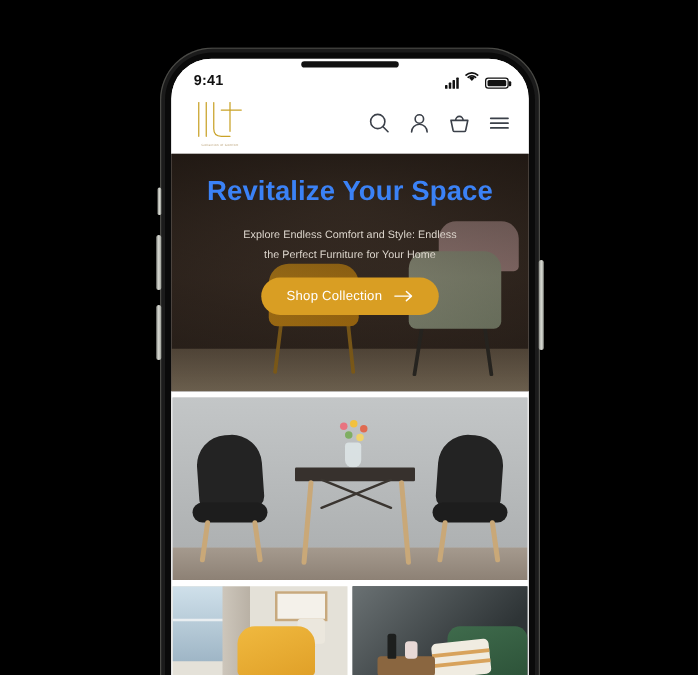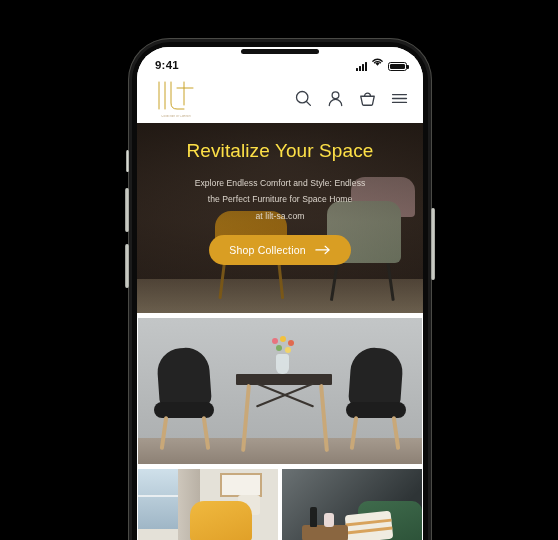--- a/index.html
+++ b/index.html
@@ -153,22 +153,22 @@
     position:absolute; inset:0;
     background: linear-gradient(to bottom, rgba(20,14,10,.72) 0%, rgba(25,18,13,.42) 52%, rgba(25,18,13,.30) 100%);
   }
   #hero-content {
     position: relative; z-index: 5;
     padding: 16px 20px 0;
     text-align: center;
     color: #fff;
   }
   #hero-title {
-    font-size: 19px; font-weight: 400; line-height: 1.30;
-    color: #fde047; letter-spacing: .1px;
+    font-size: 22px; font-weight: 700; line-height: 1.30;
+    color: #3b82f6; letter-spacing: .1px;
   }
   #hero-sub {
     margin-top: 11px;
     font-size: 8.6px; line-height: 1.95;
     color: #ddd6cd; font-weight: 400; letter-spacing: .05px;
   }
   #cta-wrap { margin-top: 10px; display:flex; justify-content:center; }
   #cta-button {
     display: inline-flex; align-items: center; gap: 9px;
     background: #d99e23;
@@ -350,22 +350,21 @@
         <div class="chair" id="chair-sage-seat"></div>
         <div id="hero-scrim"></div>
       </div>
 
       <div id="hero-content">
         <div id="hero-title">
           <div>Revitalize Your Space</div>
         </div>
         <div id="hero-sub">
           <div>Explore Endless Comfort and Style: Endless</div>
-          <div>the Perfect Furniture for Space Home</div>
-          <div>at lilt-sa.com</div>
+          <div>the Perfect Furniture for Your Home</div>
         </div>
         <div id="cta-wrap">
           <button id="cta-button">
             <span>Shop Collection</span>
             <span id="cta-arrow">
               <svg viewBox="0 0 18 11">
                   <path d="M1 5.5 H16 M11.4 1.4 L16 5.5 L11.4 9.6" stroke="#fff" stroke-width="1.3" fill="none" stroke-linecap="round" stroke-linejoin="round"></path>
                 </svg>
             </span>
           </button>

